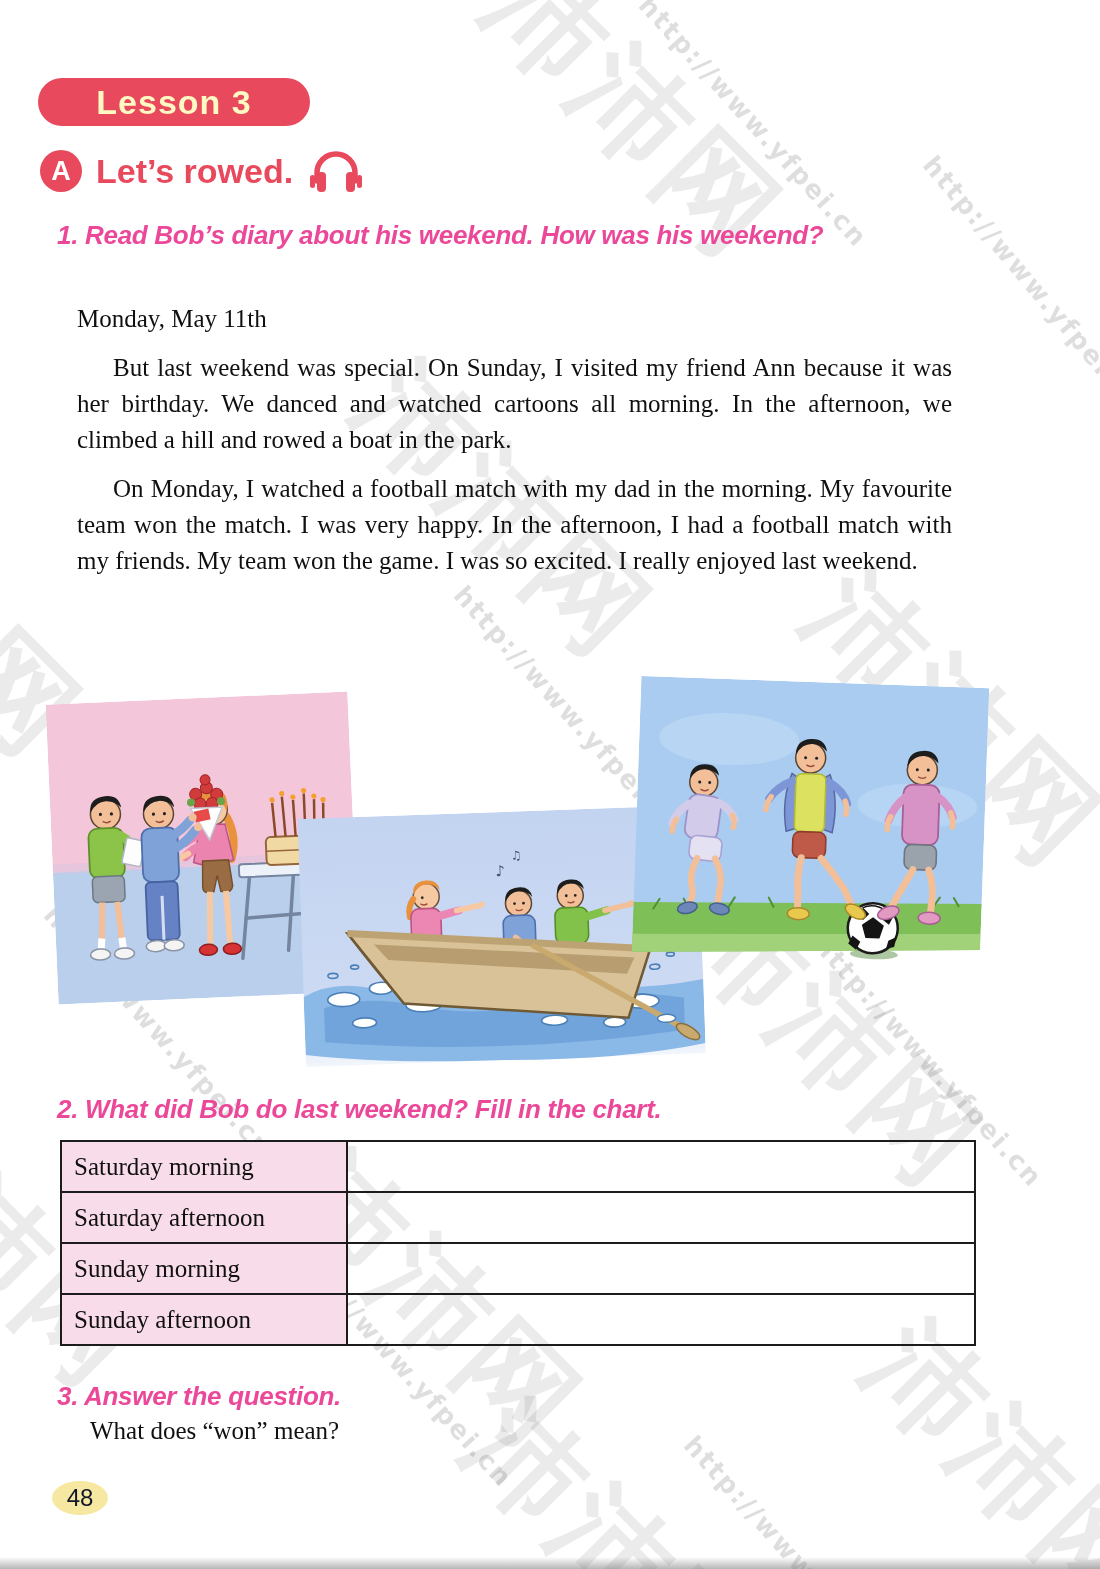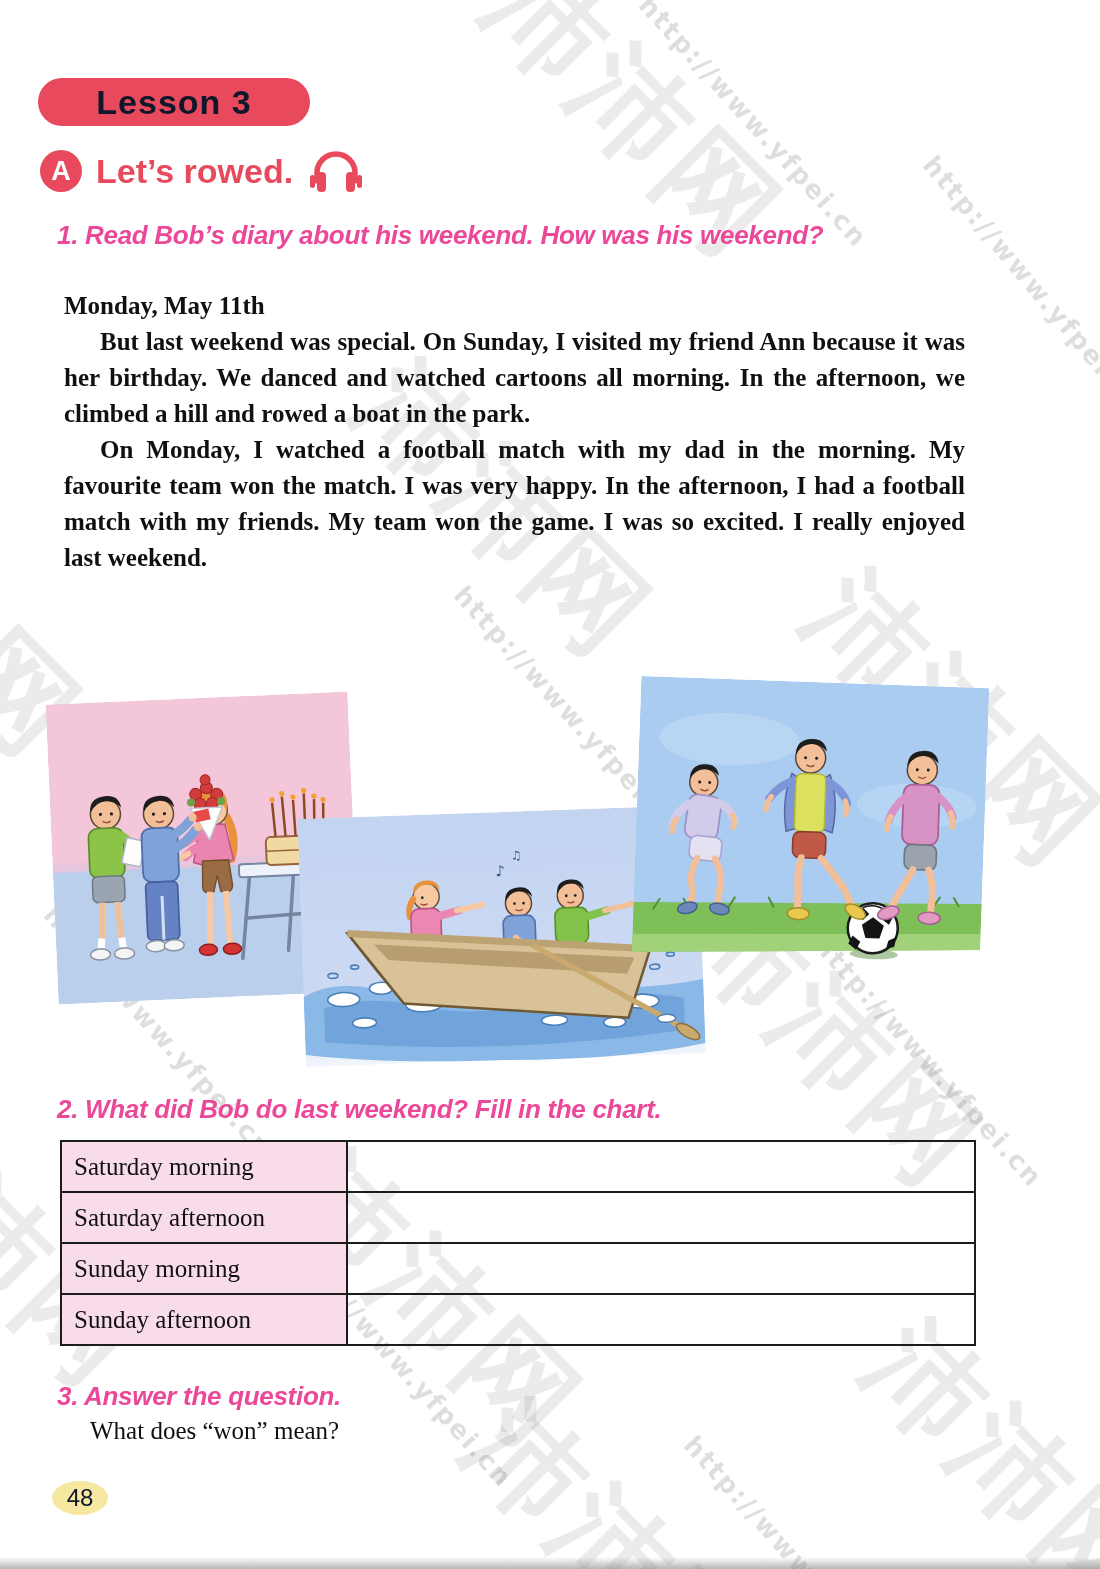--- a/index.html
+++ b/index.html
@@ -6,33 +6,33 @@
   .page{position:relative;width:1100px;height:1569px;background:#ffffff;overflow:hidden;
         font-family:"Liberation Serif",serif;color:#101010;--red:#e8495c;}
   
   .wm{position:absolute;z-index:0;pointer-events:none;white-space:nowrap;
       font-family:"DejaVu Sans",sans-serif;font-weight:700;transform-origin:0 0;}
   .wm-cn{font-size:112px;letter-spacing:8px;color:rgba(60,60,60,0.10);}
   .wm-url{font-size:26px;letter-spacing:2px;font-weight:600;color:rgba(60,60,60,0.17);}
   
   .lesson-badge{position:absolute;left:38px;top:78px;width:272px;height:48px;background:var(--red);
       border-radius:26px;display:flex;align-items:center;justify-content:center;z-index:2;
-      font-family:"Liberation Sans",sans-serif;font-weight:700;font-size:34px;color:#0f172a;letter-spacing:1px;}
+      font-family:"Liberation Sans",sans-serif;font-weight:700;font-size:34px;color:#fef9c3;letter-spacing:1px;}
   .section-a{position:absolute;left:40px;top:147px;display:flex;align-items:center;gap:14px;z-index:2;}
   .circle-a{width:42px;height:42px;border-radius:50%;background:var(--red);color:#fff;flex:0 0 auto;
       display:flex;align-items:center;justify-content:center;
       font-family:"Liberation Sans",sans-serif;font-weight:700;font-size:27px;}
   .reads{color:var(--red);font-family:"Liberation Sans",sans-serif;font-weight:700;font-size:34px;}
   .hp{width:58px;height:48px;}
   
   .act-head{position:absolute;z-index:2;font-family:"Liberation Sans",sans-serif;
       font-style:italic;font-weight:700;font-size:26px;color:#ec4899;letter-spacing:-0.3px;}
   
   .diary{position:absolute;left:64px;top:288px;width:901px;z-index:2;font-size:25px;line-height:36px;}
-  .diary p{margin:0;text-align:justify;font-weight:bold;}
+  .diary p{margin:13px;text-align:justify;}
   .diary p.date{text-align:left;}
   .diary p.indent{text-indent:36px;}
   
   .pic{position:absolute;z-index:1;}
   .pic svg{display:block;}
   #pic-birthday{left:52px;top:698px;transform:rotate(-2.5deg);}
   #pic-boat{left:302px;top:812px;transform:rotate(-2deg);}
   #pic-football{left:636px;top:682px;transform:rotate(2deg);}
   
   .chart{position:absolute;left:60px;top:1140px;width:916px;z-index:2;border-collapse:collapse;}

